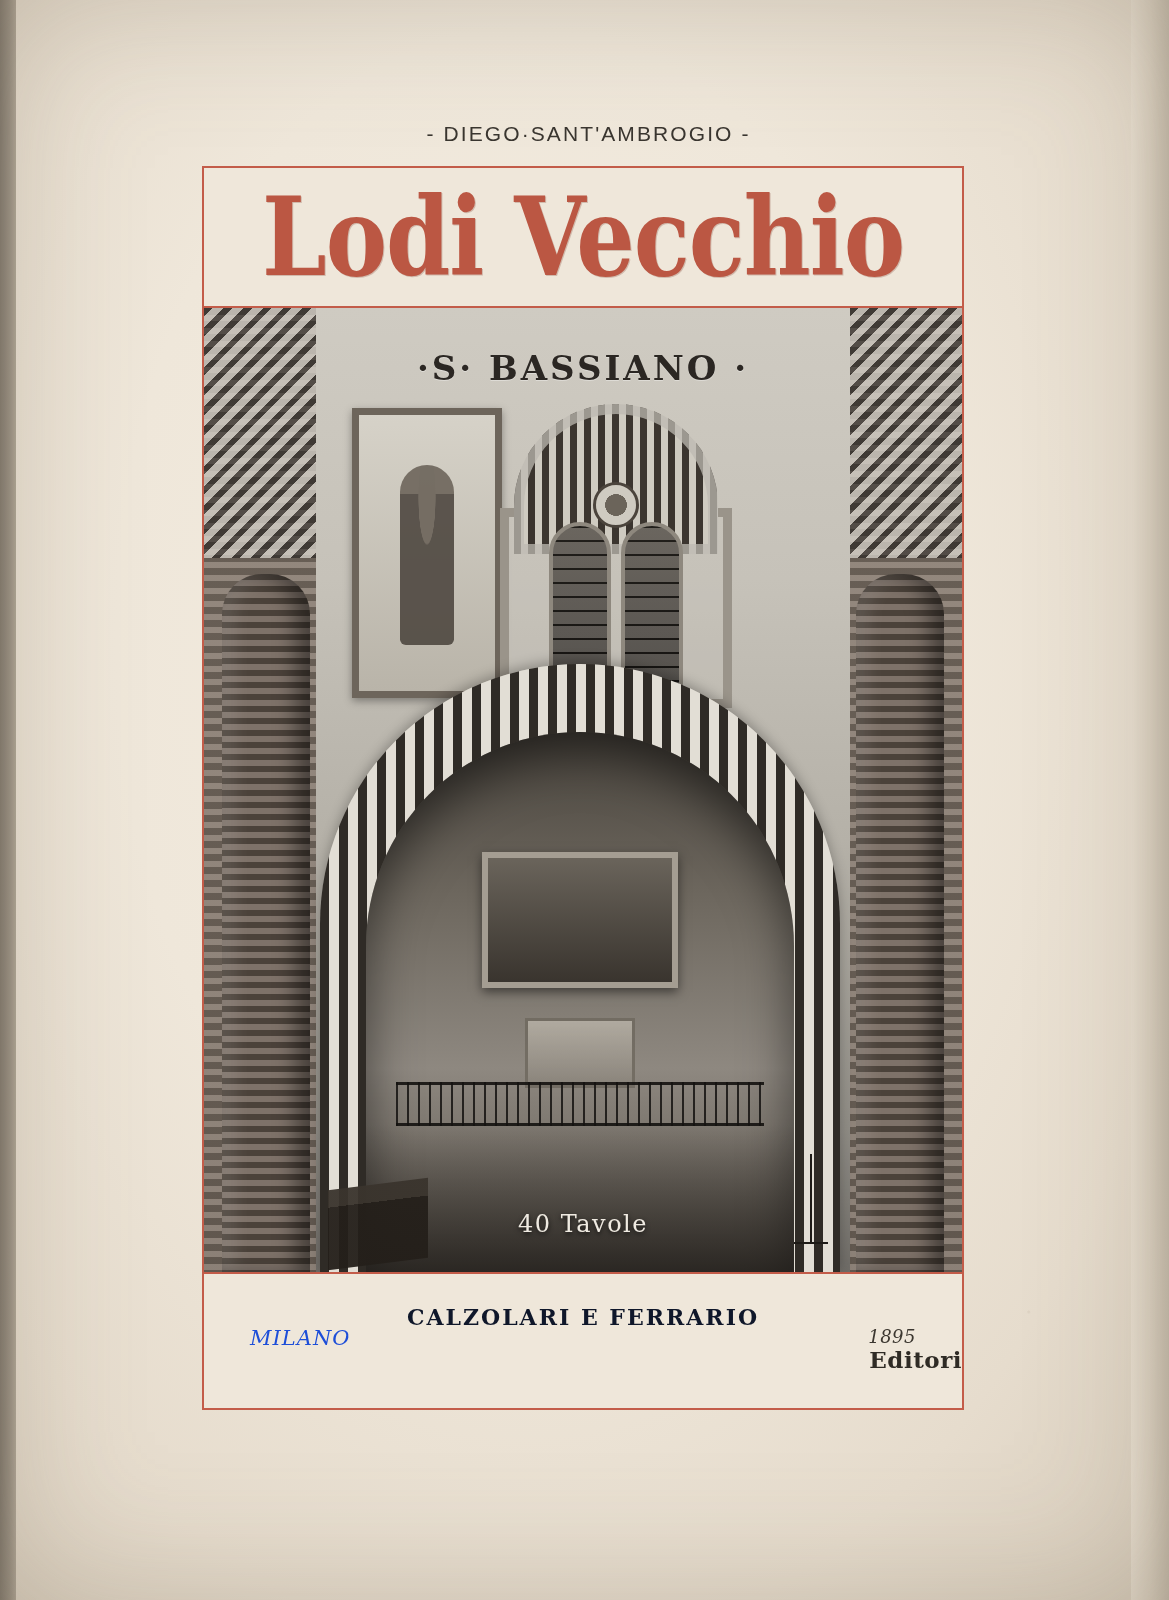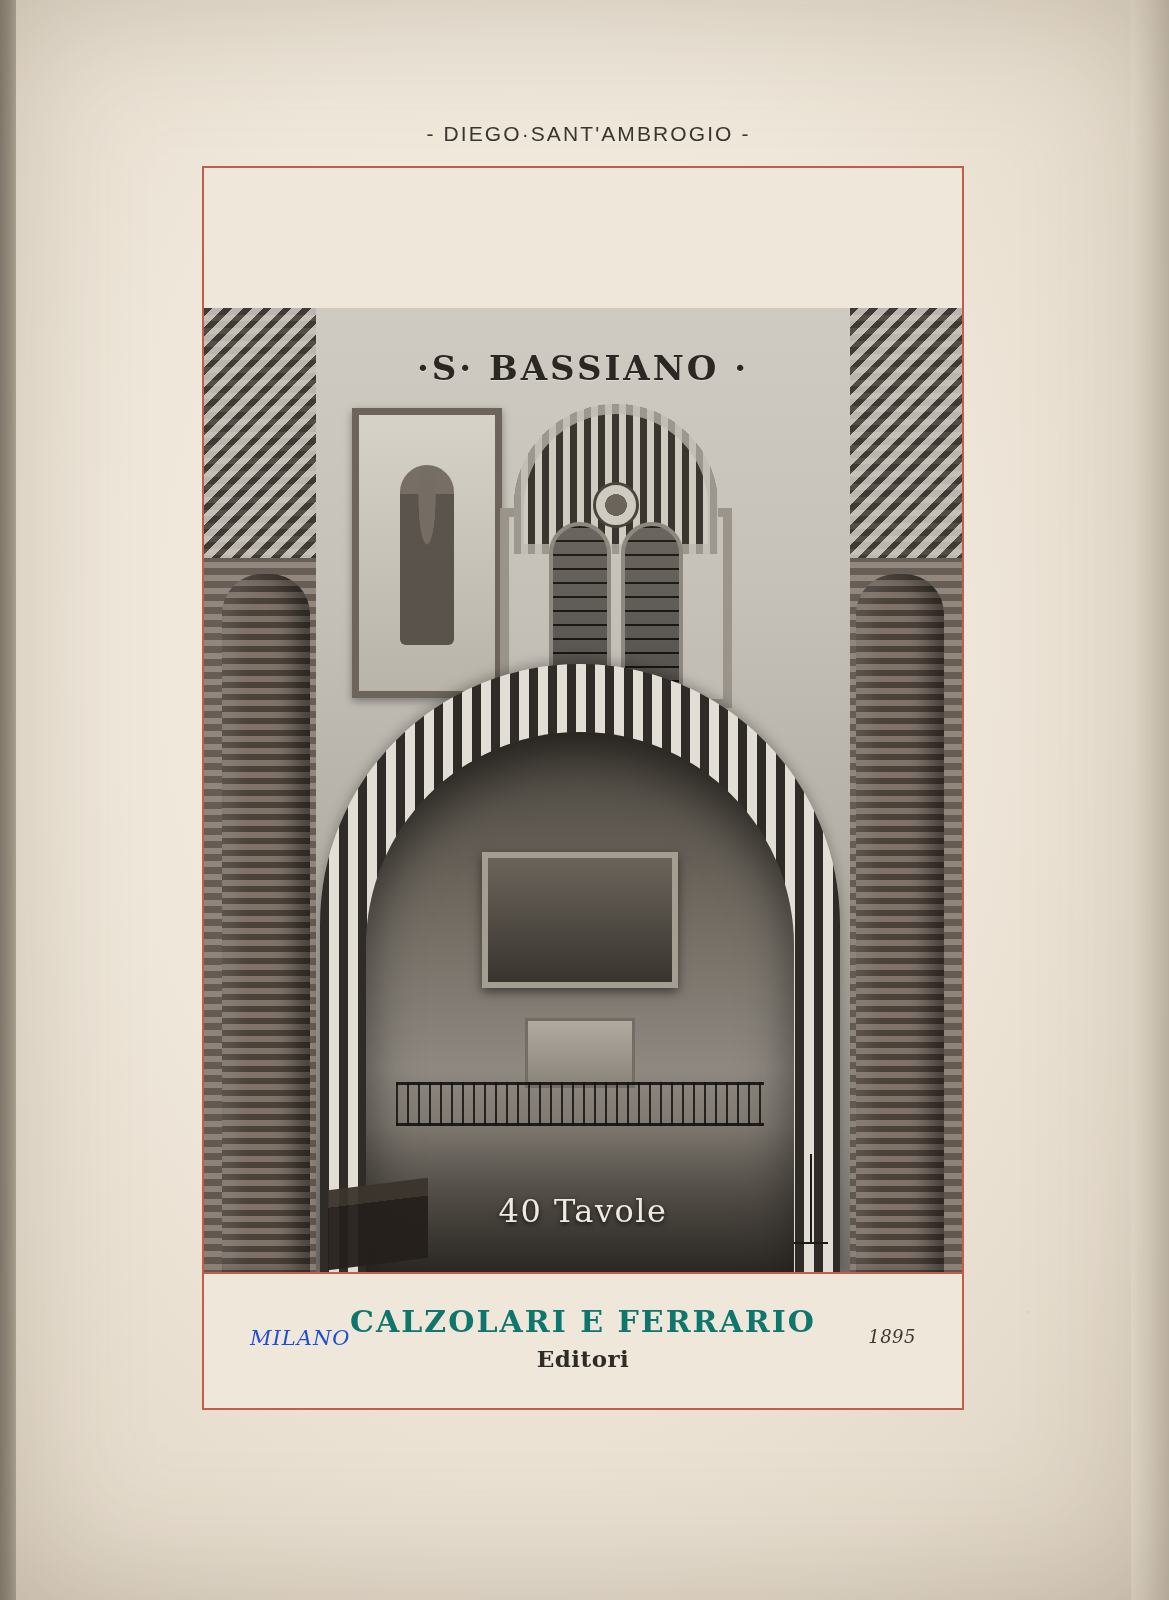--- a/index.html
+++ b/index.html
@@ -339,24 +339,24 @@
     content: "";
     position: absolute;
     left: -16px; bottom: 0;
     width: 34px; height: 2px;
     background: #1e1b17;
   }
 
   .plate-caption {
     position: absolute;
     left: 0; right: 0;
-    bottom: 44px;
+    bottom: 36px;
     text-align: center;
     font-family: "DejaVu Serif", serif;
-    font-size: 32px;
+    font-size: 24px;
     letter-spacing: 1.5px;
     color: #efeae1;
     text-shadow: 0 2px 5px rgba(0,0,0,.75);
   }
 
   
   .imprint {
     position: absolute;
     left: 0;
     bottom: 0;
@@ -388,31 +388,32 @@
   }
   .imprint-center {
     position: absolute;
     left: 0; right: 0;
     top: 30px;
     text-align: center;
   }
   .publisher {
     font-family: "DejaVu Serif", serif;
     font-weight: 700;
-    font-size: 30px;
+    font-size: 22px;
     letter-spacing: 2px;
-    color: #0f766e;
+    color: #0f172a;
   }
   .publisher-role {
-    margin-top: 6px;
+    margin-top: 16px;
     font-family: "DejaVu Serif", serif;
     font-weight: 700;
     font-size: 23px;
     letter-spacing: .5px;
     color: #2f2b25;
+    text-align: right;
   }
 
   .vignette {
     position: absolute;
     inset: 0;
     pointer-events: none;
     box-shadow: inset 0 0 140px rgba(120,105,85,.30);
   }
 </style>
 </head>
@@ -422,20 +423,23 @@
 
   <div class="gutter"></div>
   <div class="gutter-dark"></div>
   <div class="right-edge"></div>
   <div class="paper-grain"></div>
 
   <div class="author">- DIEGO·SANT'AMBROGIO -</div>
 
   <div class="frame">
 
+    <div class="title-band">
+      <div class="title-text">Lodi Vecchio</div>
+    </div>
 
     <div class="plate">
       <div class="plate-inner"></div>
 
       <div class="pier left"></div>
       <div class="pier right"></div>
       <div class="pier-top left"></div>
       <div class="pier-top right"></div>
       <div class="pier-shaft left"></div>
       <div class="pier-shaft right"></div>

